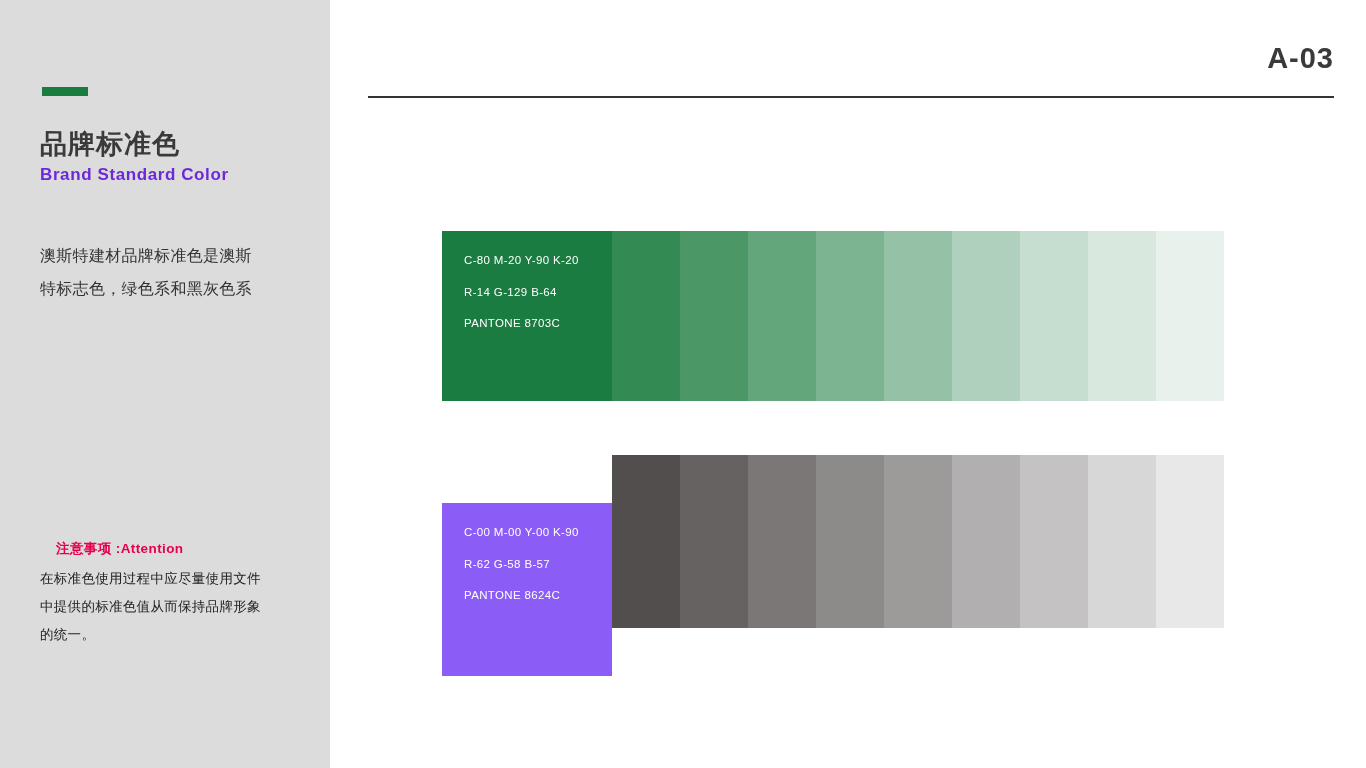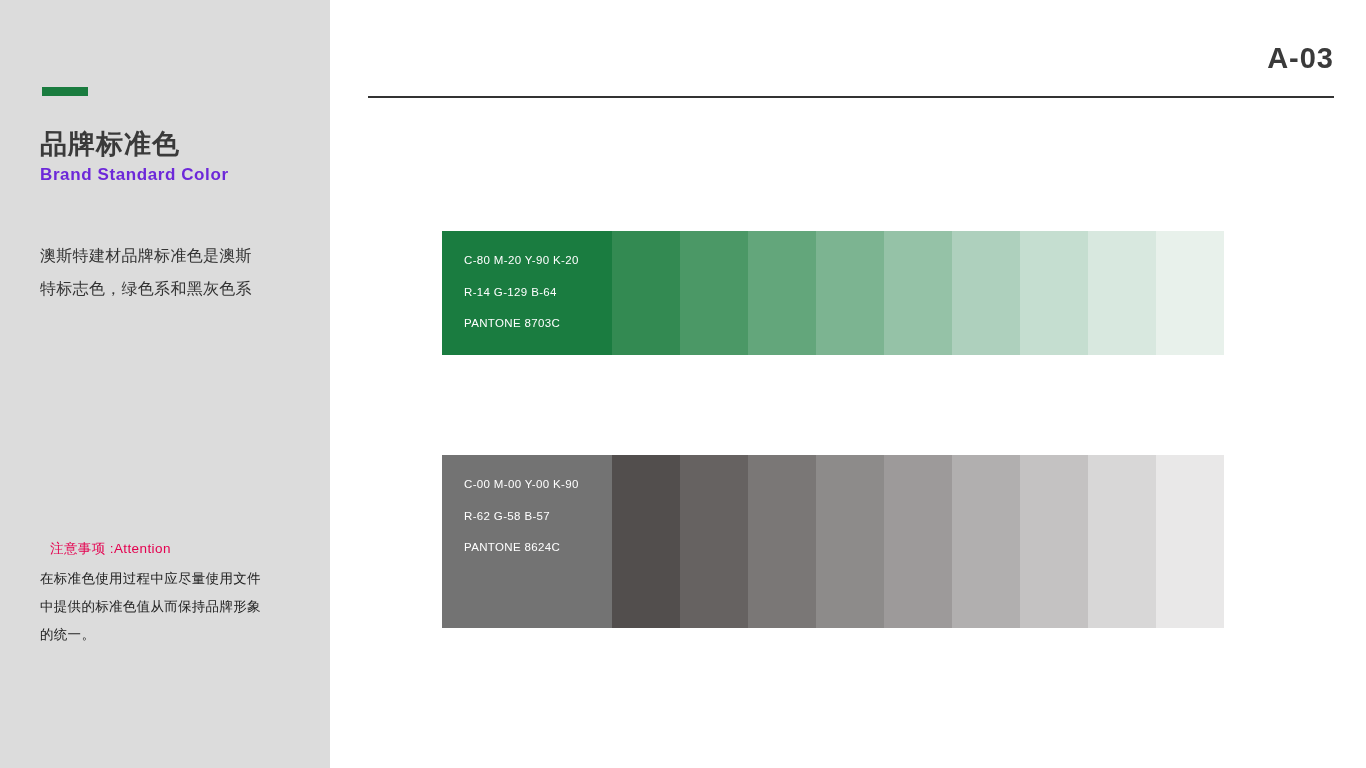--- a/index.html
+++ b/index.html
@@ -73,24 +73,24 @@
 
   #attention-block {
     position: absolute;
     left: 40px;
     top: 539px;
     width: 230px;
   }
 
   #attention-heading {
     font-size: 13.5px;
-    font-weight: normal;
+    font-weight: bold;
     color: #e4004f;
     letter-spacing: 0.4px;
-    margin: 0 0 6px 10px;
+    margin: 0 0 6px 16px;
     line-height: 1.5;
   }
 
   #attention-body {
     font-size: 13.5px;
     color: #222222;
     line-height: 2.05;
     letter-spacing: 0.3px;
   }
 
@@ -119,21 +119,21 @@
   
   .swatch-row {
     position: absolute;
     left: 442px;
     width: 782px;
     display: flex;
   }
 
   #green-swatch-row {
     top: 231px;
-    height: 124px;
+    height: 170px;
     border-radius: 8px;
   }
 
   #gray-swatch-row {
     top: 455px;
     height: 173px;
   }
 
   .swatch-band {
     height: 100%;
@@ -206,21 +206,21 @@
   <div class="swatch-band step" style="background: rgb(99, 166, 123);"></div>
   <div class="swatch-band step" style="background: rgb(124, 180, 145);"></div>
   <div class="swatch-band step" style="background: rgb(149, 194, 167);"></div>
   <div class="swatch-band step" style="background: rgb(174, 208, 189);"></div>
   <div class="swatch-band step" style="background: rgb(197, 222, 208);"></div>
   <div class="swatch-band step" style="background: rgb(216, 232, 223);"></div>
   <div class="swatch-band step" style="background: rgb(232, 241, 235);"></div>
 </div>
 
 <div id="gray-swatch-row" class="swatch-row">
-  <div class="swatch-band primary" style="background: #737373;">
+  <div class="swatch-band primary" style="background: #8b5cf6; margin-top: 48px;">
     <div class="swatch-labels">
       <div class="swatch-label">C-00 M-00 Y-00 K-90</div>
       <div class="swatch-label">R-62 G-58 B-57</div>
       <div class="swatch-label">PANTONE 8624C</div>
     </div>
   </div>
   <div class="swatch-band step" style="background: rgb(82, 78, 77);"></div>
   <div class="swatch-band step" style="background: rgb(102, 98, 97);"></div>
   <div class="swatch-band step" style="background: rgb(122, 119, 118);"></div>
   <div class="swatch-band step" style="background: rgb(141, 139, 138);"></div>

